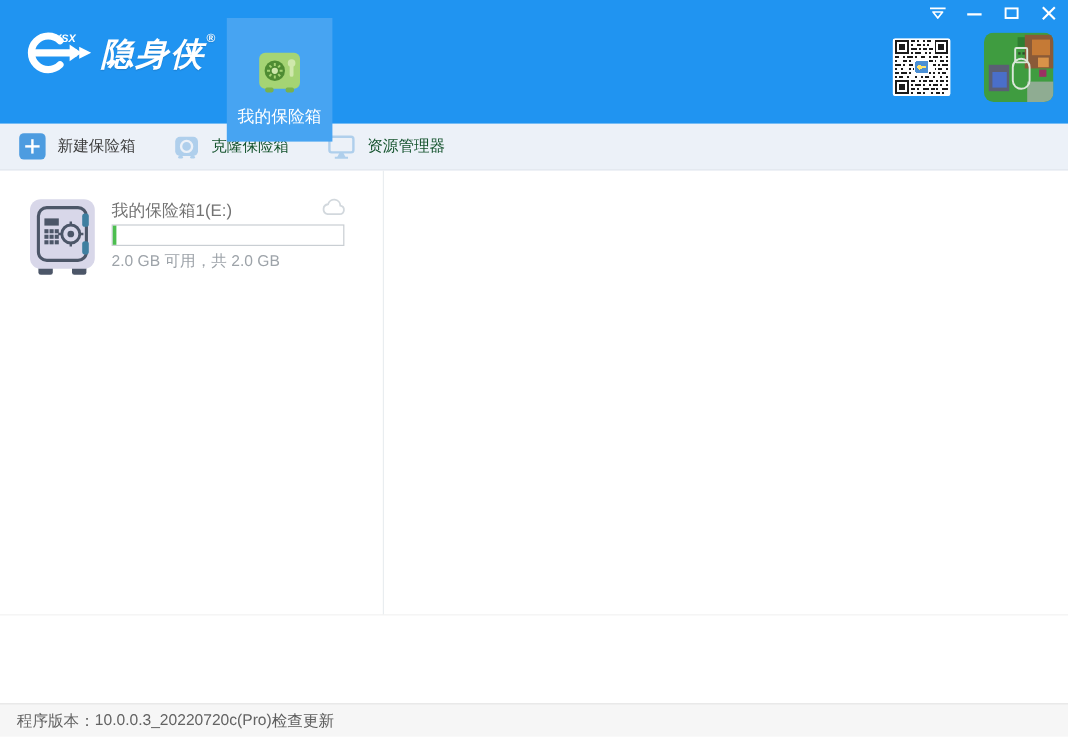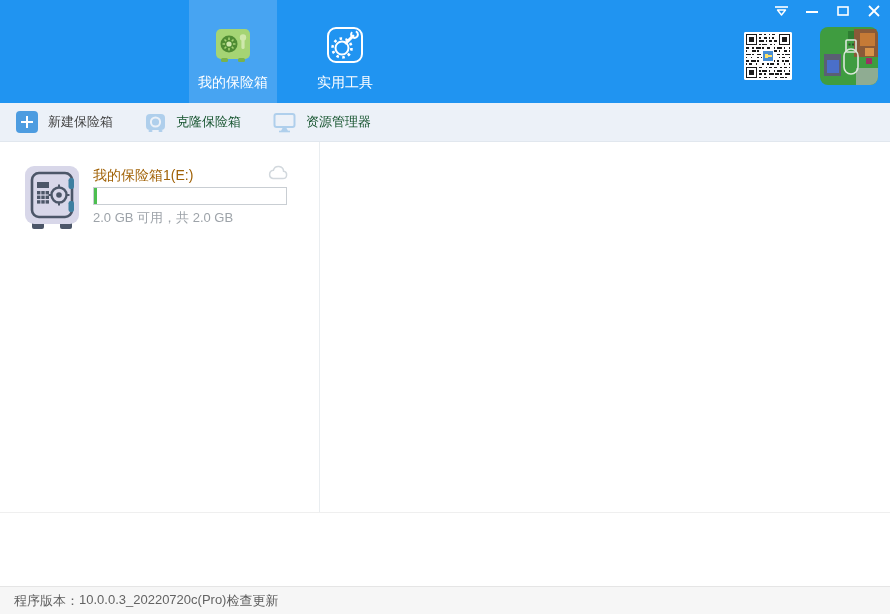--- a/index.html
+++ b/index.html
@@ -10,21 +10,21 @@
   }
 
   
   .header { position:relative; height:103px; background:#2094f1; }
 
   .logo { position:absolute; left:18px; top:20px; display:flex; align-items:center; gap:6px; }
   .logo-cn { color:#fff; font-size:27px; font-weight:bold; font-style:italic; letter-spacing:2px;
              text-shadow:0 1px 1px rgba(0,0,0,.15); position:relative; top:2px;}
   .logo-reg { color:#fff; font-size:10px; font-style:normal; vertical-align:super; position:relative; top:-9px; left:1px;}
 
-  .tabs { position:absolute; left:189px; top:0; height:103px; display:flex; }
+  .tabs { position:absolute; left:189px; top:15px; height:103px; display:flex; }
   .tab { width:88px; height:103px; display:flex; flex-direction:column; align-items:center;
          justify-content:flex-end; padding-bottom:11px; gap:9px; cursor:pointer; }
   .tab.selected { background:#47a4f2; }
   .tab + .tab { margin-left:24px; }
   .tab-label { color:#fff; font-size:14px; white-space:nowrap; }
 
   .qr-wrap { position:absolute; right:98px; top:32px; width:48px; height:48px; background:#fff;
              border-radius:2px; overflow:hidden; }
   .promo-wrap { position:absolute; right:12px; top:27px; width:58px; height:58px;
                 border-radius:8px; overflow:hidden; cursor:pointer; }
@@ -45,38 +45,48 @@
 
   
   .main { height:370px; display:flex; }
   .safe-list { width:320px; border-right:1px solid #e9edf0; position:relative; }
   .content-pane { flex:1; }
   .hr-divider { height:0; border-bottom:1px solid #efefef; }
   .bottom-gap { height:73px; background:#fff; }
 
   .safe-item { position:absolute; left:0; top:0; width:320px; height:110px; cursor:pointer; }
   .safe-icon { position:absolute; left:20px; top:21px; }
-  .safe-name { position:absolute; left:93px; top:25px; font-size:14px; color:#a16207; white-space:nowrap;text-align:right; }
+  .safe-name { position:absolute; left:93px; top:25px; font-size:14px; color:#737373; white-space:nowrap;text-align:right; }
   .cloud-btn { position:absolute; left:268px; top:23px; cursor:pointer; }
   .progress { position:absolute; left:93px; top:45px; width:194px; height:18px;
               background:#fff; border:1px solid #c9ced3; }
   .progress-fill { height:100%; background:#4cbe4f; width:0; }
   .usage { position:absolute; left:93px; top:67px; font-size:13px; color:#9da3a9; white-space:nowrap; }
 
   
   .statusbar { height:28px; background:#f6f6f6; border-top:1px solid #e5e5e5;
                display:flex; align-items:center; padding-left:14px; font-size:13px; color:#636363; }
   .status-version { display:flex; }
   .check-update { cursor:pointer; color:#5c5c5c; }
 </style>
 </head>
 <body>
 
 <div class="header">
 
+  <div class="logo">
+    <svg width="60" height="46" viewBox="0 0 60 46">
+      <path d="M32 14 A14 14 0 1 0 32 34" fill="none" stroke="#fff" stroke-width="6" stroke-linecap="round"></path>
+      <path d="M10 24 H46" stroke="#fff" stroke-width="6"></path>
+      <path d="M40 17 L50 24 L40 31 Z" fill="#fff"></path>
+      <path d="M48 19 L58 24 L48 29 Z" fill="#fff"></path>
+      <text x="27" y="15" font-size="9" font-style="italic" font-weight="bold" fill="#fff">YSX</text>
+    </svg>
+    <div class="logo-cn"><span>隐身侠</span><span class="logo-reg">®</span></div>
+  </div>
 
   <div class="tabs">
     <div class="tab selected">
       <svg width="40" height="40" viewBox="0 0 40 40">
         <rect x="3" y="4" width="34" height="30" rx="5" fill="#a5d474"></rect>
         <rect x="8" y="33" width="7" height="4" rx="1.5" fill="#79b24c"></rect>
         <rect x="25" y="33" width="7" height="4" rx="1.5" fill="#79b24c"></rect>
         <circle cx="16" cy="19" r="8.5" fill="#4f8c33"></circle>
         <g stroke="#a5d474" stroke-width="1.6">
           <line x1="16" y1="12.5" x2="16" y2="15"></line>
@@ -86,30 +96,20 @@
           <line x1="11.5" y1="14.5" x2="13.2" y2="16.2"></line>
             <line x1="18.8" y1="21.8" x2="20.5" y2="23.5"></line>
           <line x1="20.5" y1="14.5" x2="18.8" y2="16.2"></line>
             <line x1="13.2" y1="21.8" x2="11.5" y2="23.5"></line>
         </g>
         <circle cx="16" cy="19" r="2.6" fill="#cfe8ac"></circle>
         <circle cx="30" cy="12.5" r="3.2" fill="#cfe8ac"></circle>
         <rect x="28.4" y="13" width="3.2" height="11" rx="1.6" fill="#cfe8ac"></rect>
       </svg>
       <div class="tab-label">我的保险箱</div>
-    </div>
-    <div class="tab">
-      <svg width="40" height="40" viewBox="0 0 40 40">
-        <rect x="3" y="3" width="34" height="34" rx="8" fill="none" stroke="#fff" stroke-width="2"></rect>
-        <circle cx="17" cy="23" r="6.5" fill="none" stroke="#fff" stroke-width="2"></circle>
-        <circle cx="17" cy="23" r="9.5" fill="none" stroke="#fff" stroke-width="2.6" stroke-dasharray="2.6 3.4"></circle>
-        <line x1="21" y1="18" x2="28" y2="11" stroke="#fff" stroke-width="3" stroke-linecap="round"></line>
-        <circle cx="29.5" cy="9.5" r="3.4" fill="none" stroke="#fff" stroke-width="2" stroke-dasharray="13 4"></circle>
-      </svg>
-      <div class="tab-label">实用工具</div>
     </div>
   </div>
 
   <div class="qr-wrap">
     <svg viewBox="0 0 29 29" width="48" height="48" shape-rendering="crispEdges">
       <rect width="29" height="29" fill="#fff"></rect>
       <g fill="#1a1a1a">
         <rect x="1" y="1" width="7" height="7"></rect>
           <rect x="21" y="1" width="7" height="7"></rect>
           <rect x="1" y="21" width="7" height="7"></rect>

